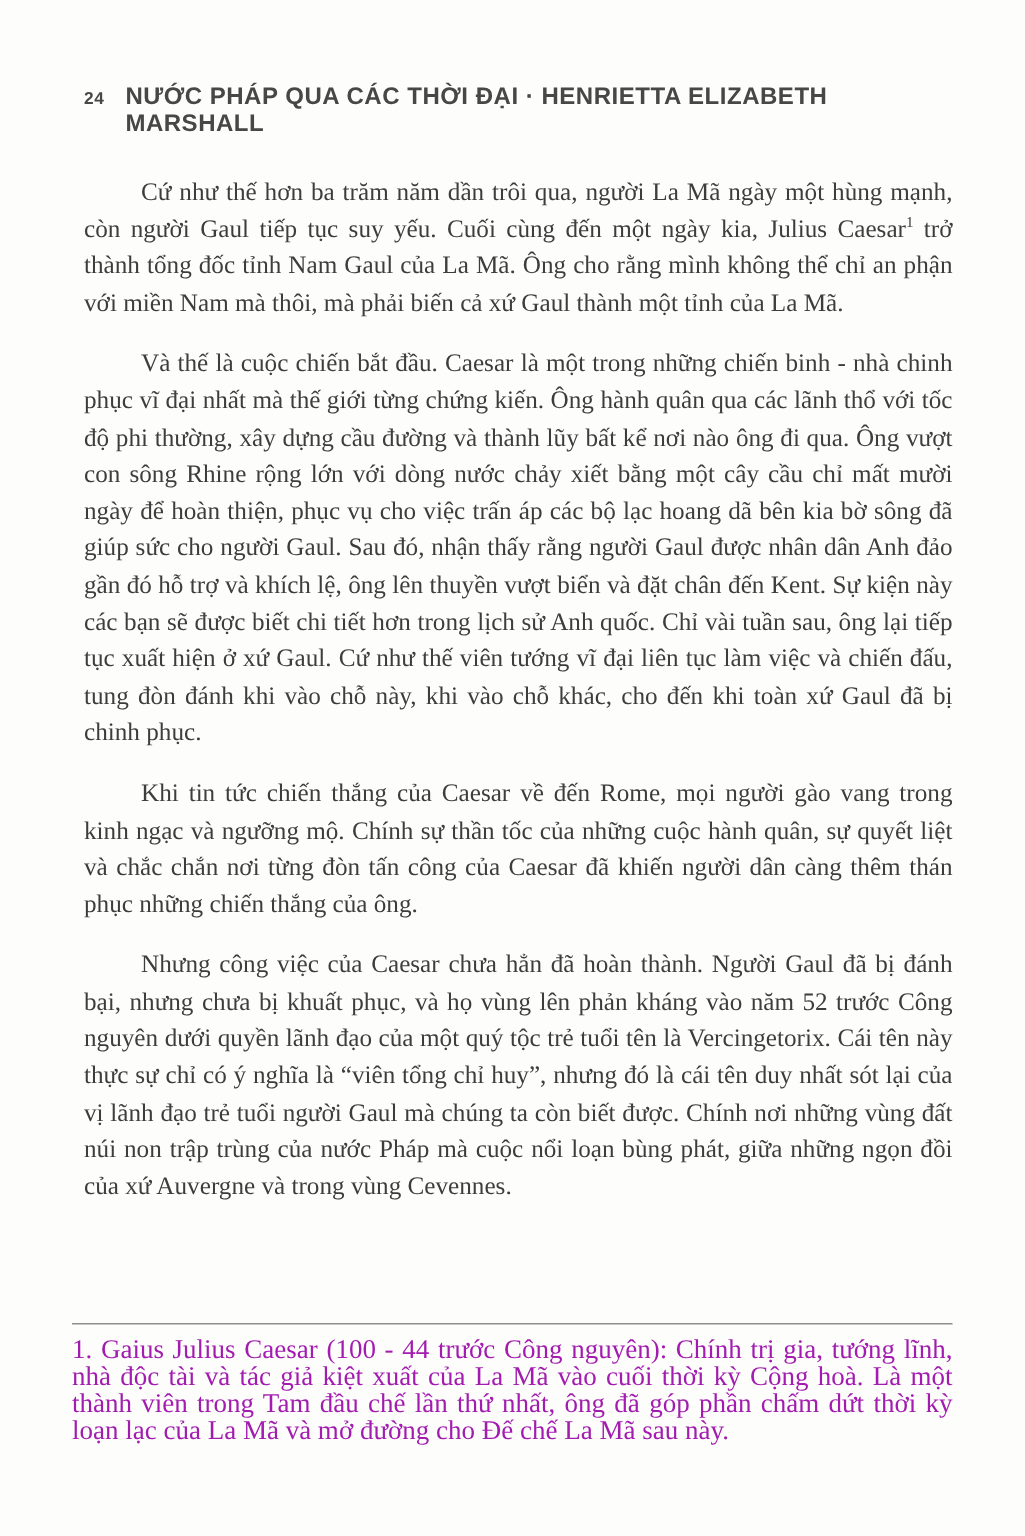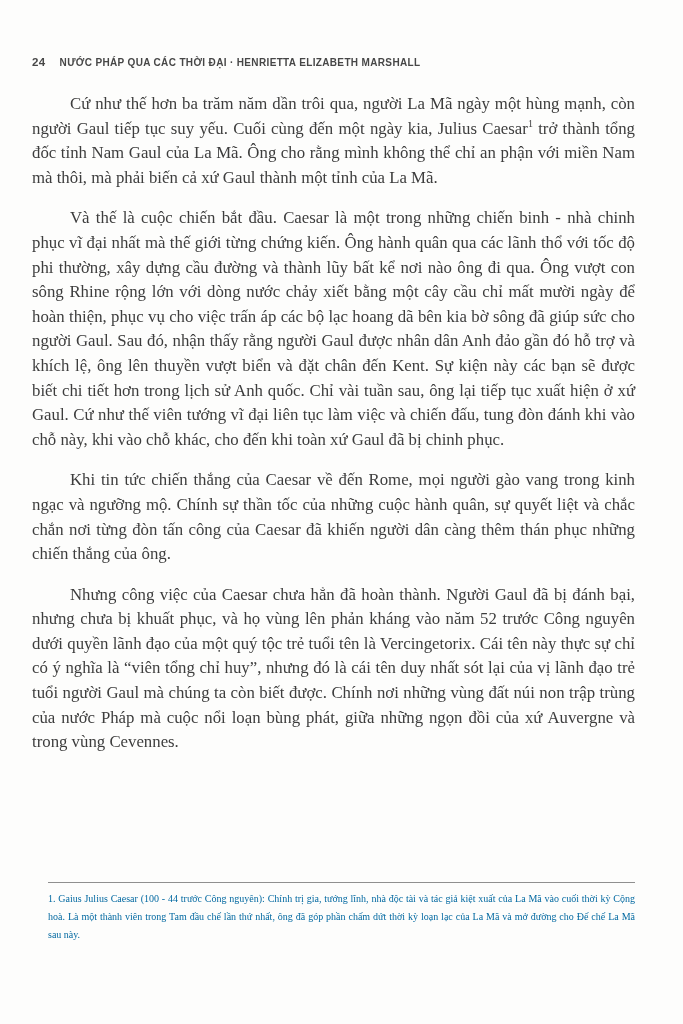--- a/index.html
+++ b/index.html
@@ -8,40 +8,40 @@
     padding: 0;
     background: #e9e9e9;
   }
   .page {
     position: relative;
     width: 683px;
     height: 1024px;
     margin: 0 auto;
     background: #fdfdfc;
     box-sizing: border-box;
-    padding: 56px 48px 0 32px;
+    padding: 56px 48px 0 56px;
     overflow: hidden;
     color: #3d3d3d;
     font-family: "Liberation Serif", "DejaVu Serif", serif;
   }
   .page-header {
     display: flex;
     align-items: baseline;
     gap: 14px;
     font-family: "Liberation Sans", "DejaVu Sans", sans-serif;
     font-weight: bold;
     color: #474747;
     margin-bottom: 24px;
   }
   .page-number {
     font-size: 11.5px;
     letter-spacing: 0.4px;
   }
   .running-title {
-    font-size: 10px;
+    font-size: 16px;
     letter-spacing: 0.35px;
   }
   .body-text p.paragraph {
     margin: 16px 0 12px 0;
     font-size: 16.8px;
     line-height: 24.6px;
     text-align: justify;
     text-indent: 38px;
   }
   sup.footnote-ref {
@@ -55,24 +55,24 @@
     right: 48px;
     top: 882px;
   }
   .footnote-rule {
     height: 0;
     border-top: 1px solid #8f8f8f;
     margin-bottom: 7px;
   }
   .footnote-text {
     margin: 0;
-    font-size: 10px;
+    font-size: 18px;
     line-height: 18px;
     text-align: justify;
-    color: #0369a1;
+    color: #a21caf;
   }
 </style>
 </head>
 <body>
 
 <div class="page">
 
   <header class="page-header">
     <span class="page-number">24</span>
     <span class="running-title">NƯỚC PHÁP QUA CÁC THỜI ĐẠI · HENRIETTA ELIZABETH MARSHALL</span>

